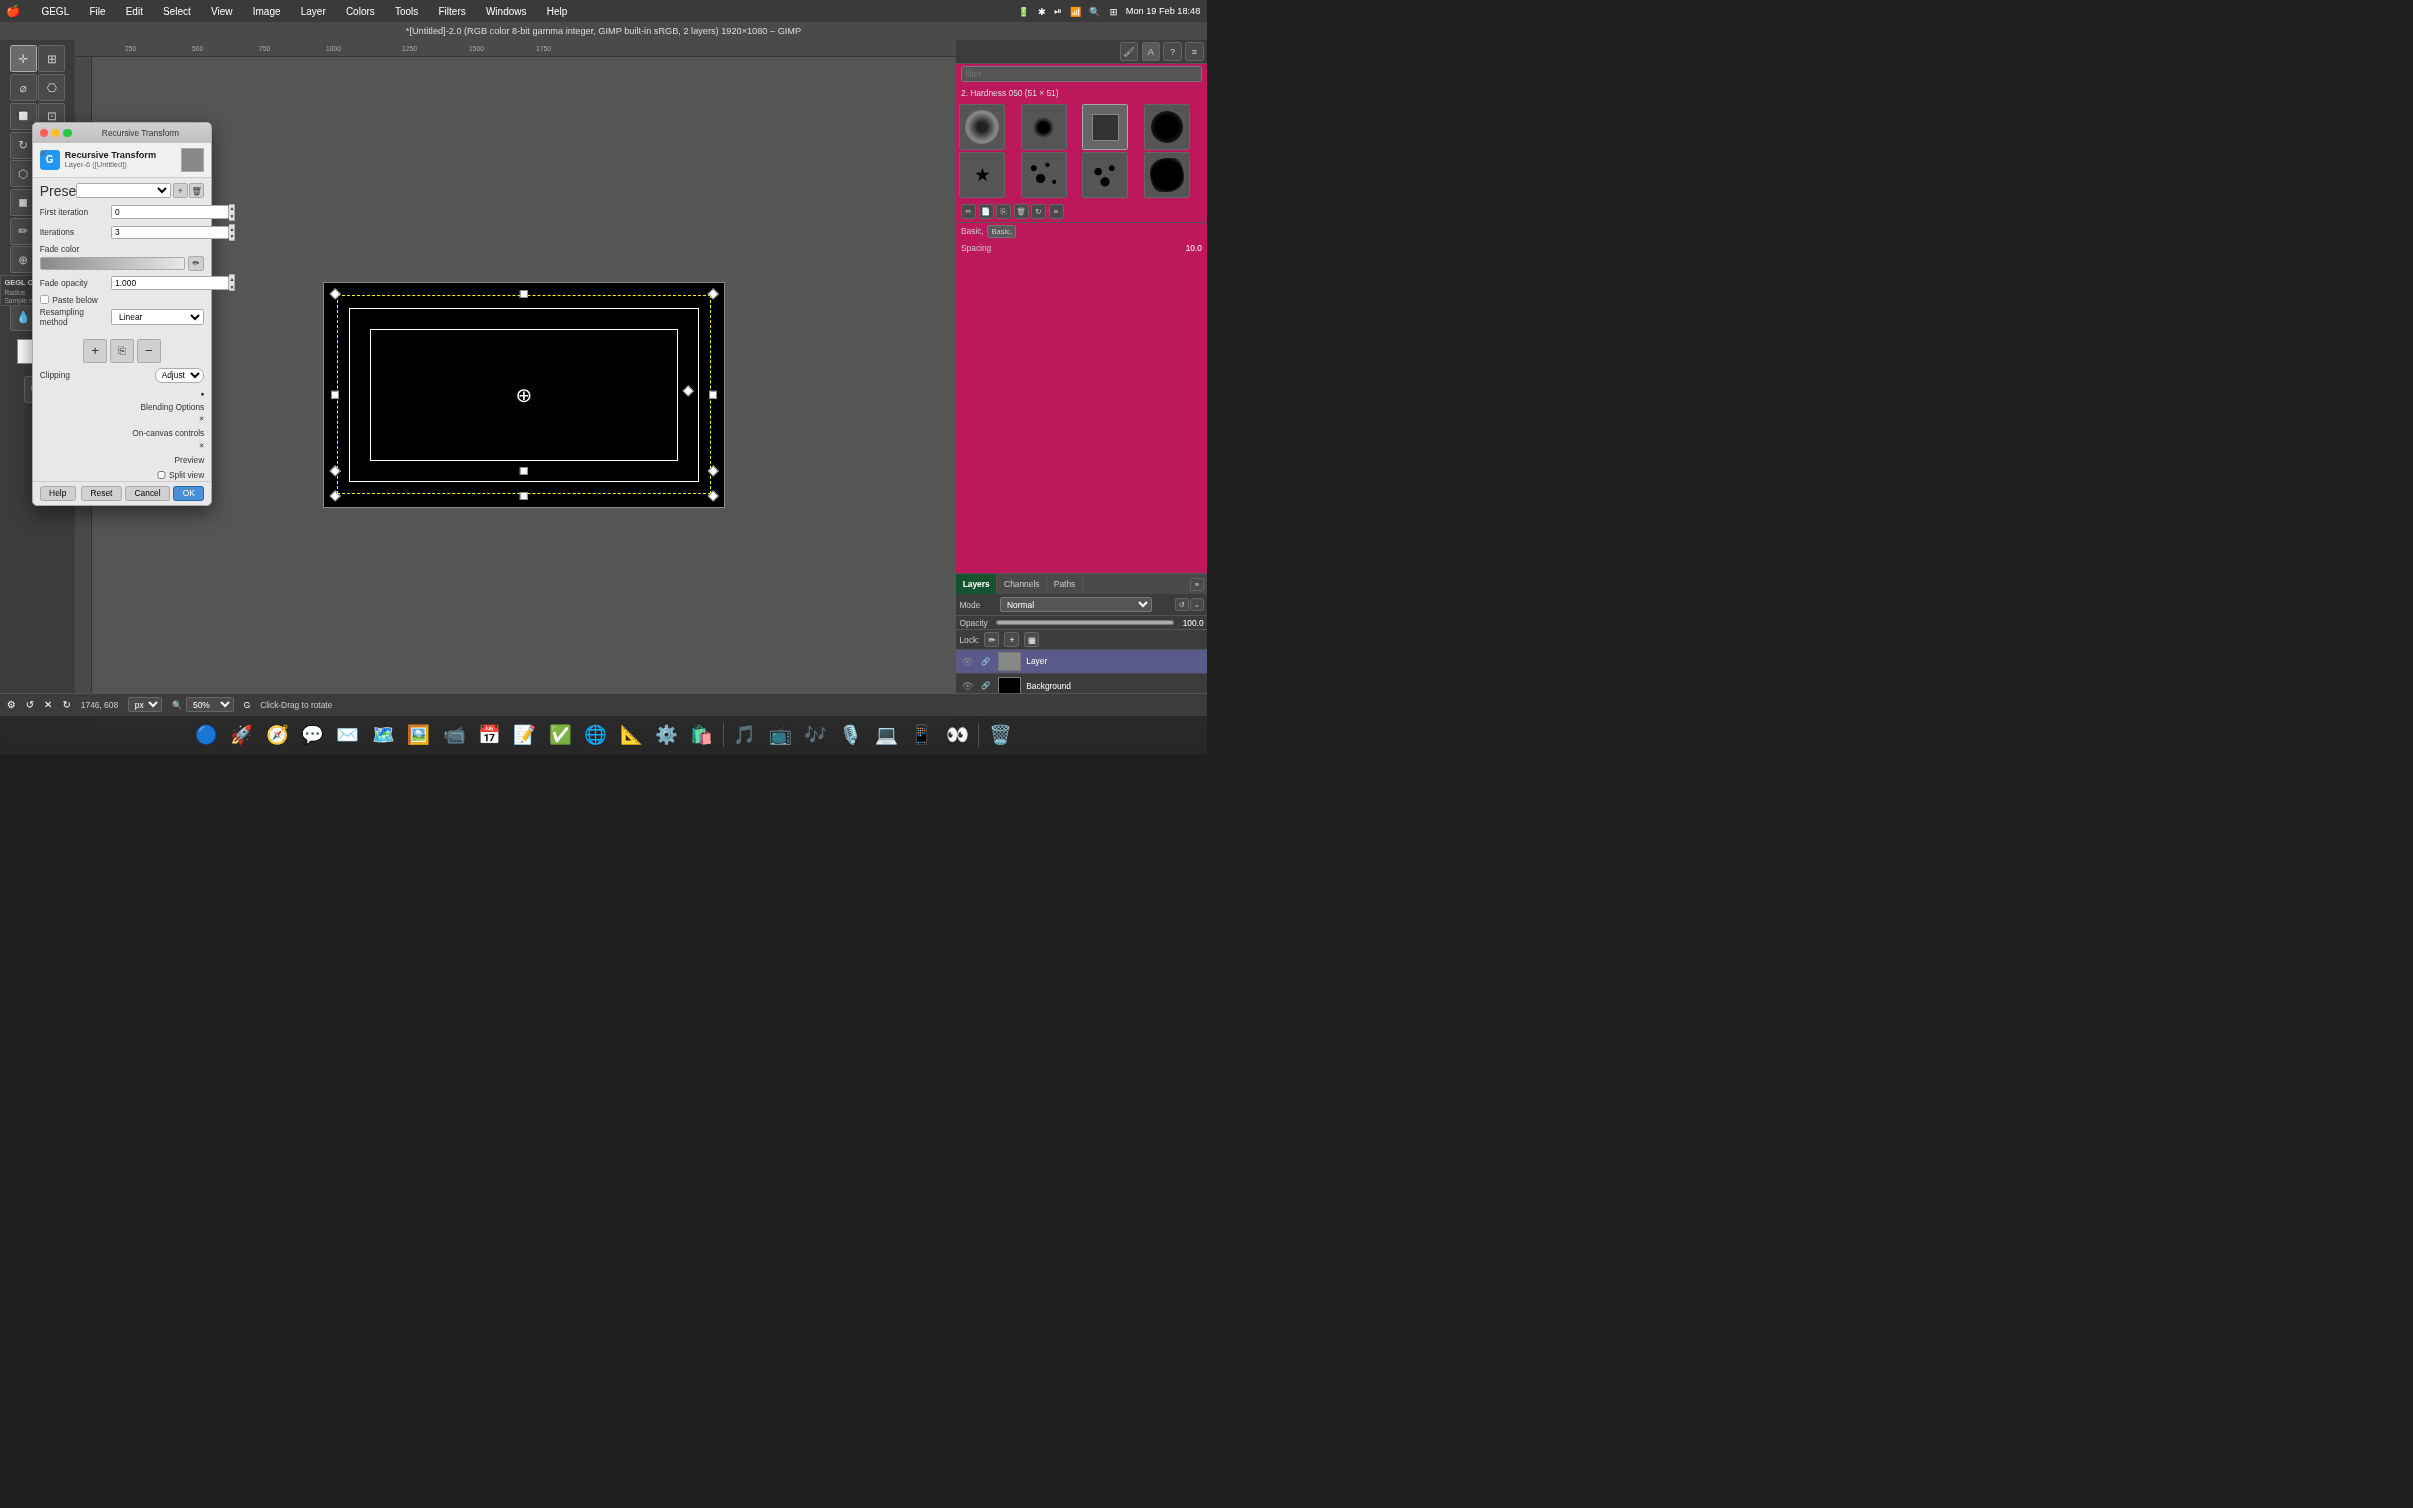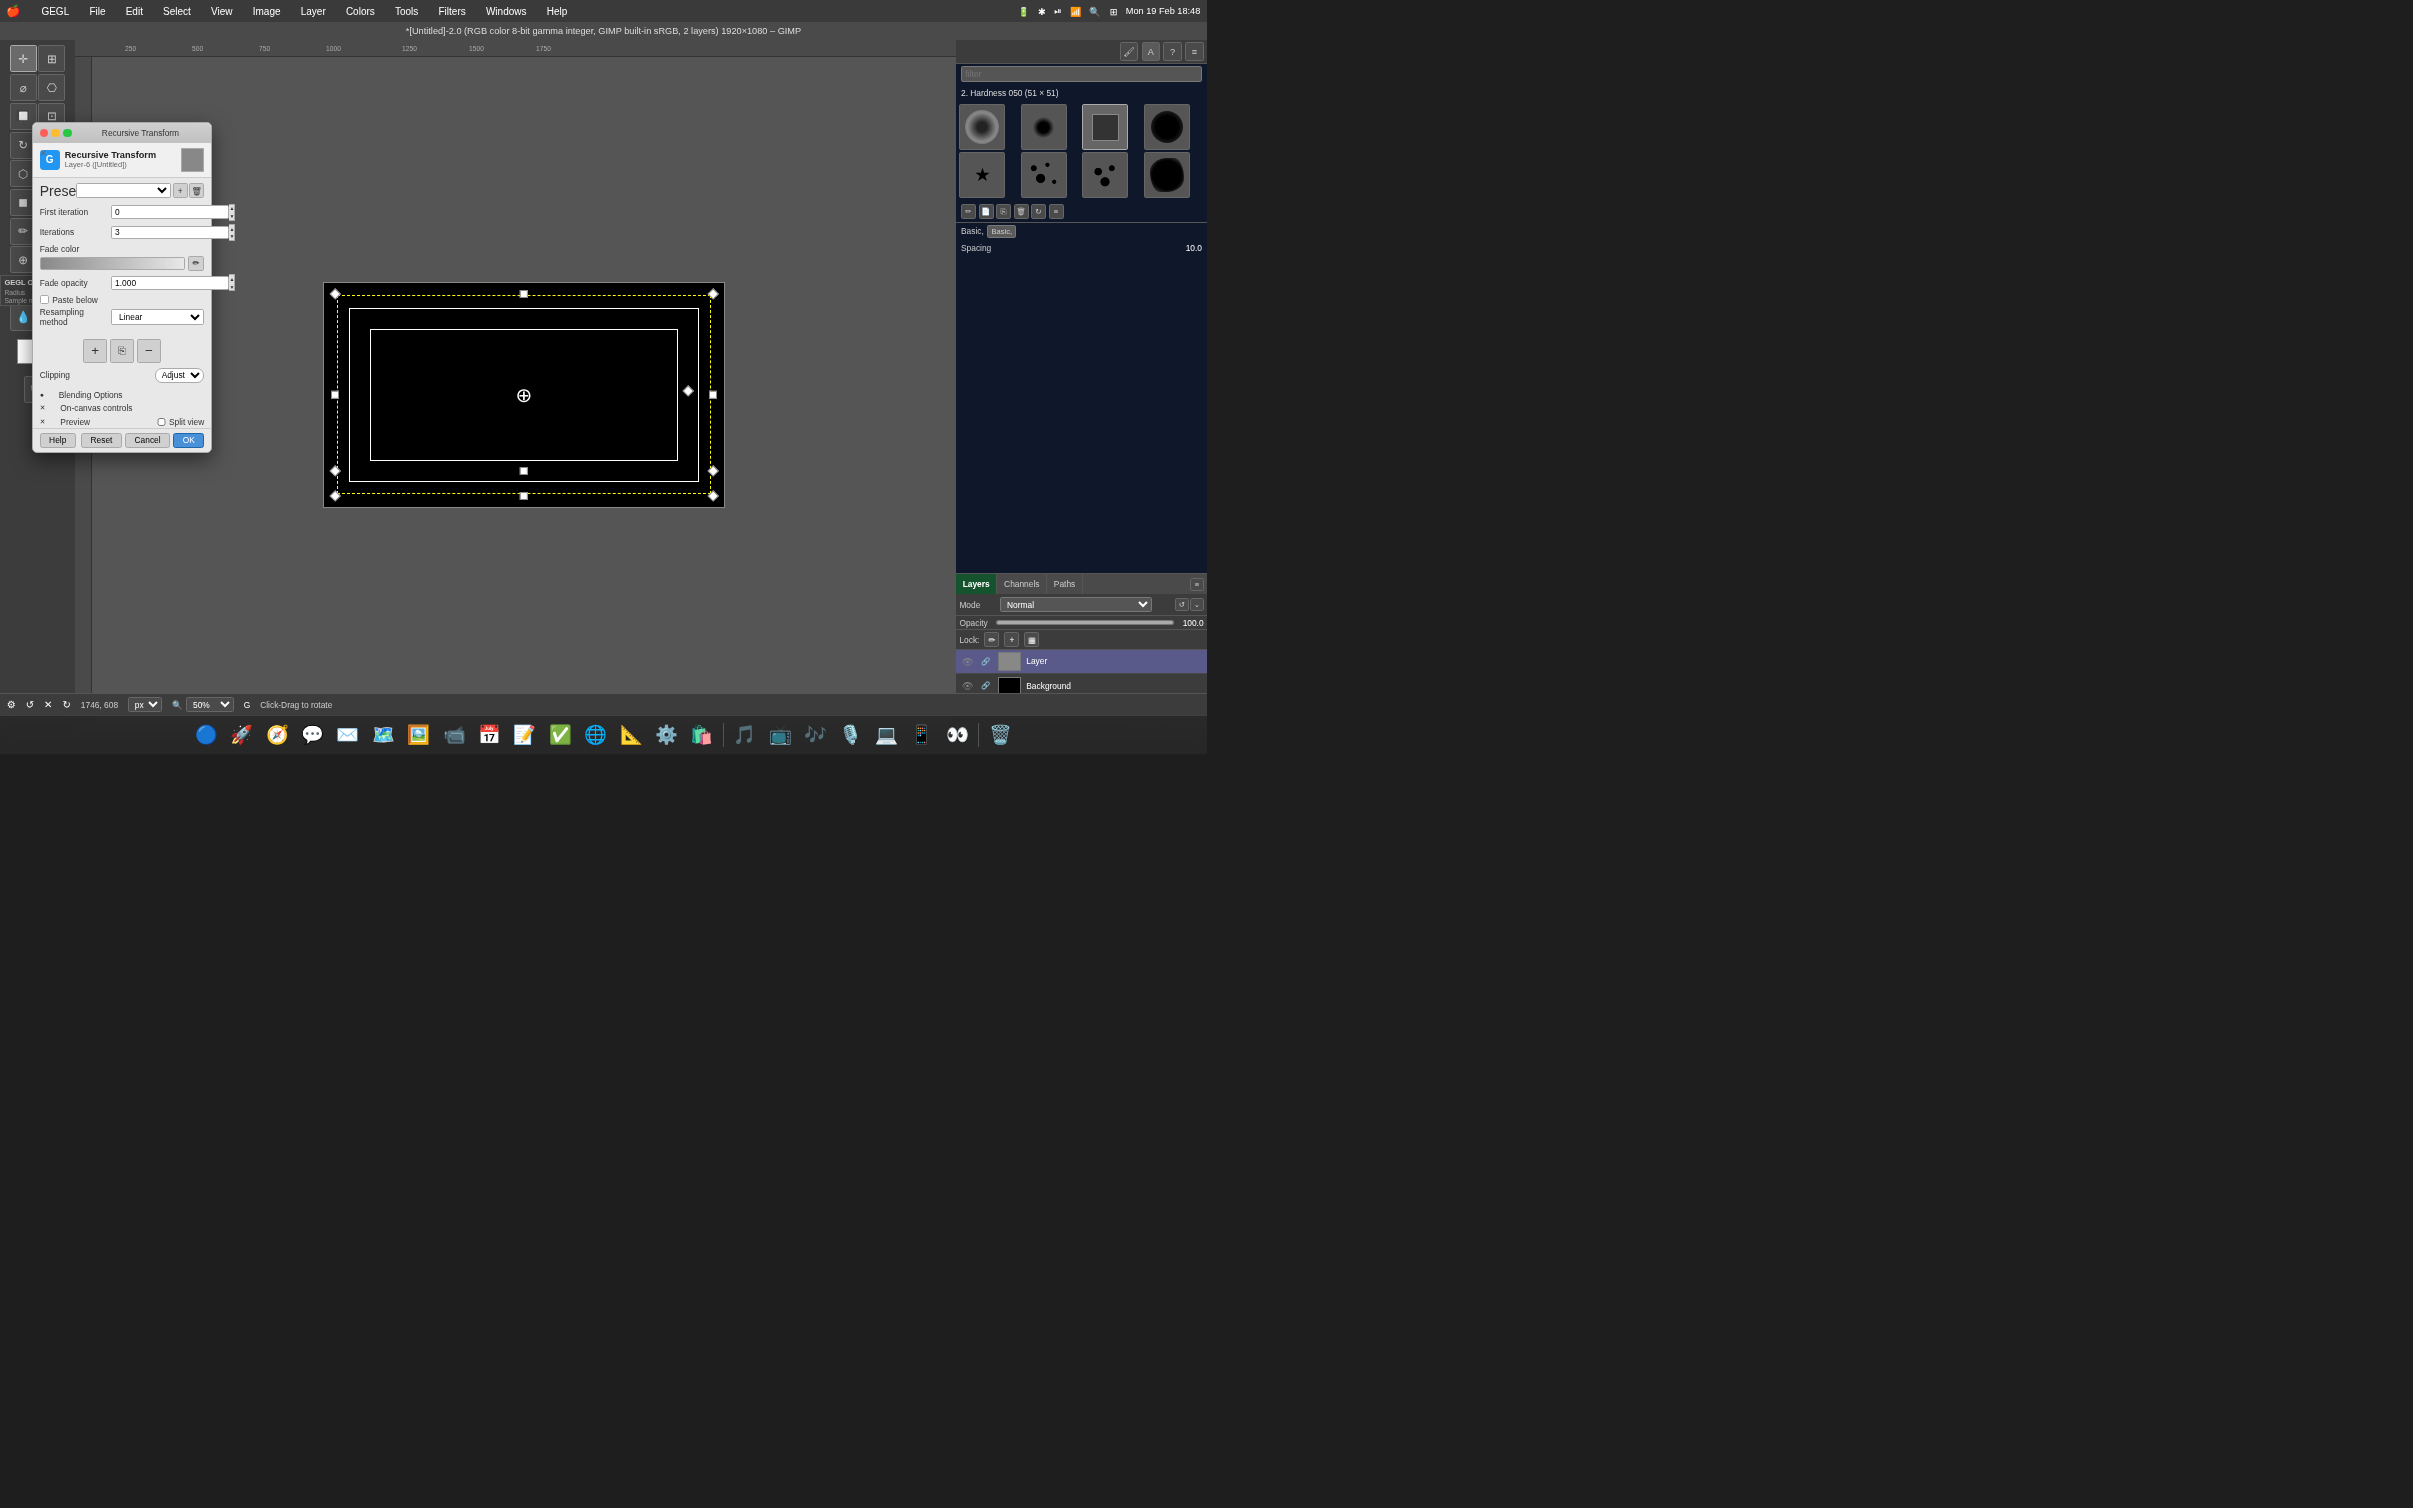--- a/index.html
+++ b/index.html
@@ -235,21 +235,21 @@
       border-radius: 1.7px;
       display: flex;
       align-items: center;
       justify-content: center;
       cursor: pointer;
       font-size: 9.2px;
       color: #ccc;
     }
     .brushes-section {
       flex: 1;
-      background: #0f172a;
+      background: #be185d;
       overflow: hidden;
     }
     .brushes-title {
       font-size: 8.4px;
       color: #ddd;
       padding: 3.4px 5px;
     }
     .brushes-grid {
       display: grid;
       grid-template-columns: repeat(4, 1fr);
@@ -775,26 +775,27 @@
     .dialog-clipping-select {
       background: #fff;
       border: 0.8px solid #aaa;
       font-size: 8.4px;
       padding: 0.8px 1.7px;
       border-radius: 7px;
       color: #000;
     }
     .dialog-expand-item {
       display: flex;
-      align-items: center;
-      gap: 15px;
+      align-items: flex-end;
+      gap: 5px;
       padding: 1.7px 6.7px;
       font-size: 8.4px;
       color: #333;
       cursor: pointer;
+      flex-direction: column;
     }
     .expand-icon { font-size: 6.7px; }
     .dialog-footer {
       display: flex;
       padding: 3.4px 6.7px;
       gap: 3.4px;
       border-top: 0.8px solid #ccc;
       justify-content: flex-end;
       align-items: center;
     }

